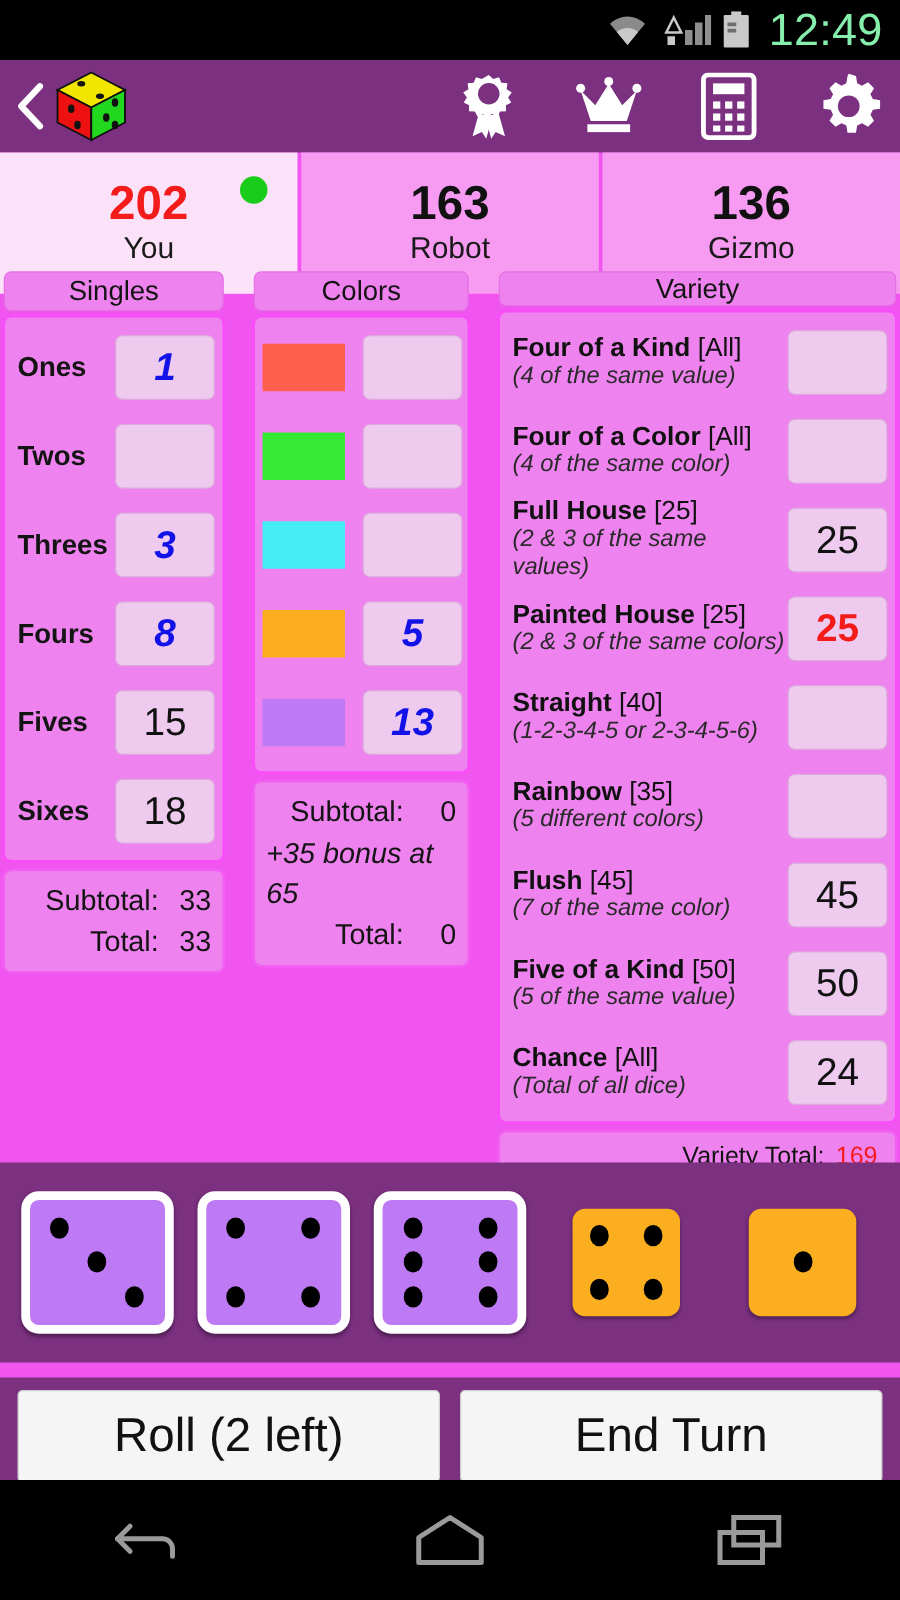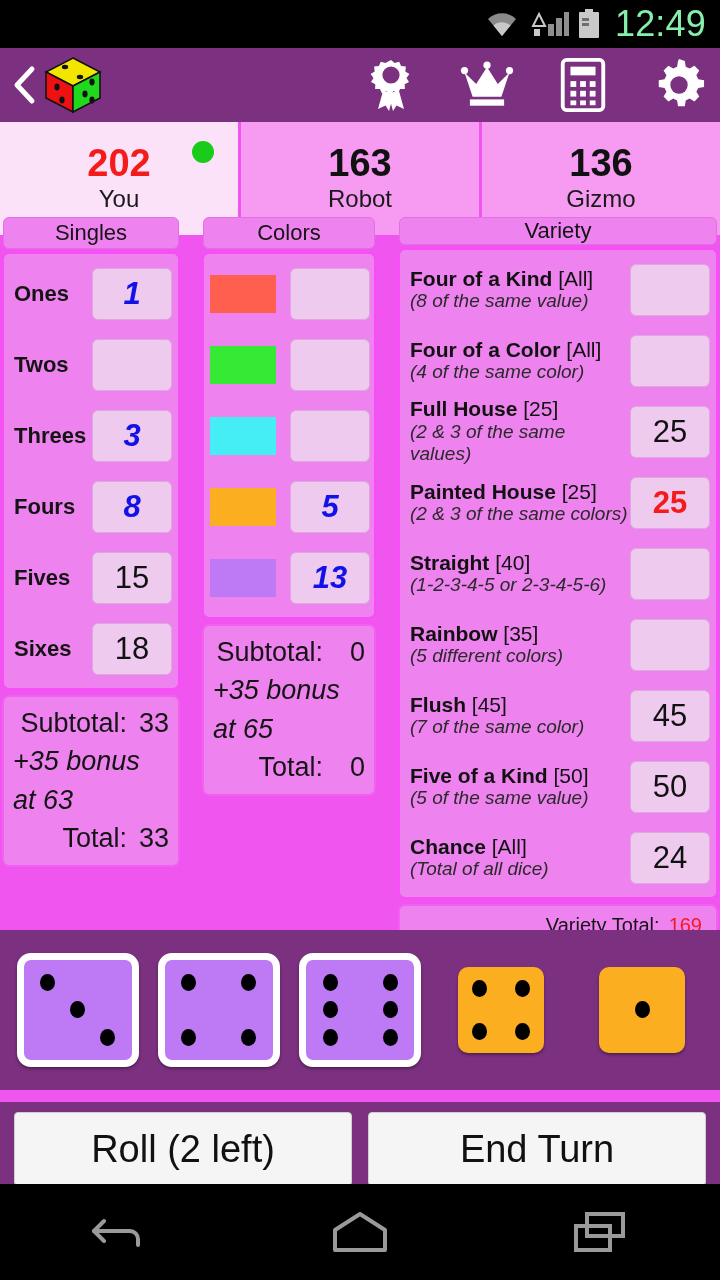--- a/index.html
+++ b/index.html
@@ -86,21 +86,21 @@
   
   .crow { display: flex; align-items: center; height: 71px; gap: 14px; }
   .swatch { width: 66px; height: 38px; flex: 0 0 auto; }
   .crow .vbox { margin-left: auto; }
 
   
   .totals {
     background: #EE82EE; border: 2px solid #F25FF2; border-radius: 7px;
     margin: 5px 1px 0 1px; padding: 7px 9px 8px 9px; flex: 0 0 auto;
   }
-  .trow { display: flex; font-size: 27px; color: #141414; line-height: 1.42; }
+  .trow { display: flex; font-size: 23px; color: #141414; line-height: 1.42; }
   .trow .tlabel { flex: 1 1 auto; text-align: right; padding-right: 8px; }
   .trow .tval { width: 34px; text-align: right; }
   .trow.bonus { justify-content: center; font-style: italic; }
 
   
   .vrow { display: flex; align-items: center; height: 71px; }
   .vtext { flex: 1 1 auto; padding-left: 4px; }
   .vtitle { font-size: 21px; color: #111; line-height: 1.12; }
   .vtitle b { font-weight: bold; }
   .vtitle .pts { font-weight: normal; }
@@ -283,21 +283,20 @@
           <div class="srow">
             <span class="slabel">Sixes</span>
             <span class="vbox">18</span>
           </div>
         </div>
       <div class="totals">
         <div class="trow">
           <span class="tlabel">Subtotal:</span>
           <span class="tval">33</span>
         </div>
-        <div class="trow bonus">+35 bonus at 63</div>
         <div class="trow">
           <span class="tlabel">Total:</span>
           <span class="tval">33</span>
         </div>
       </div>
     </div>
 
     <div class="col col-colors">
       <div class="col-head">Colors</div>
       <div class="panel" id="colors-panel">
@@ -334,21 +333,21 @@
         </div>
       </div>
     </div>
 
     <div class="col col-variety">
       <div class="col-head">Variety</div>
       <div class="panel grow" id="variety-panel">
           <div class="vrow">
             <span class="vtext">
               <div class="vtitle"><b>Four of a Kind</b> <span class="pts">[All]</span></div>
-              <div class="vdesc">(8 of the same value)</div>
+              <div class="vdesc">(4 of the same value)</div>
             </span>
             <span class="vbox"></span>
           </div>
           <div class="vrow">
             <span class="vtext">
               <div class="vtitle"><b>Four of a Color</b> <span class="pts">[All]</span></div>
               <div class="vdesc">(4 of the same color)</div>
             </span>
             <span class="vbox"></span>
           </div>

